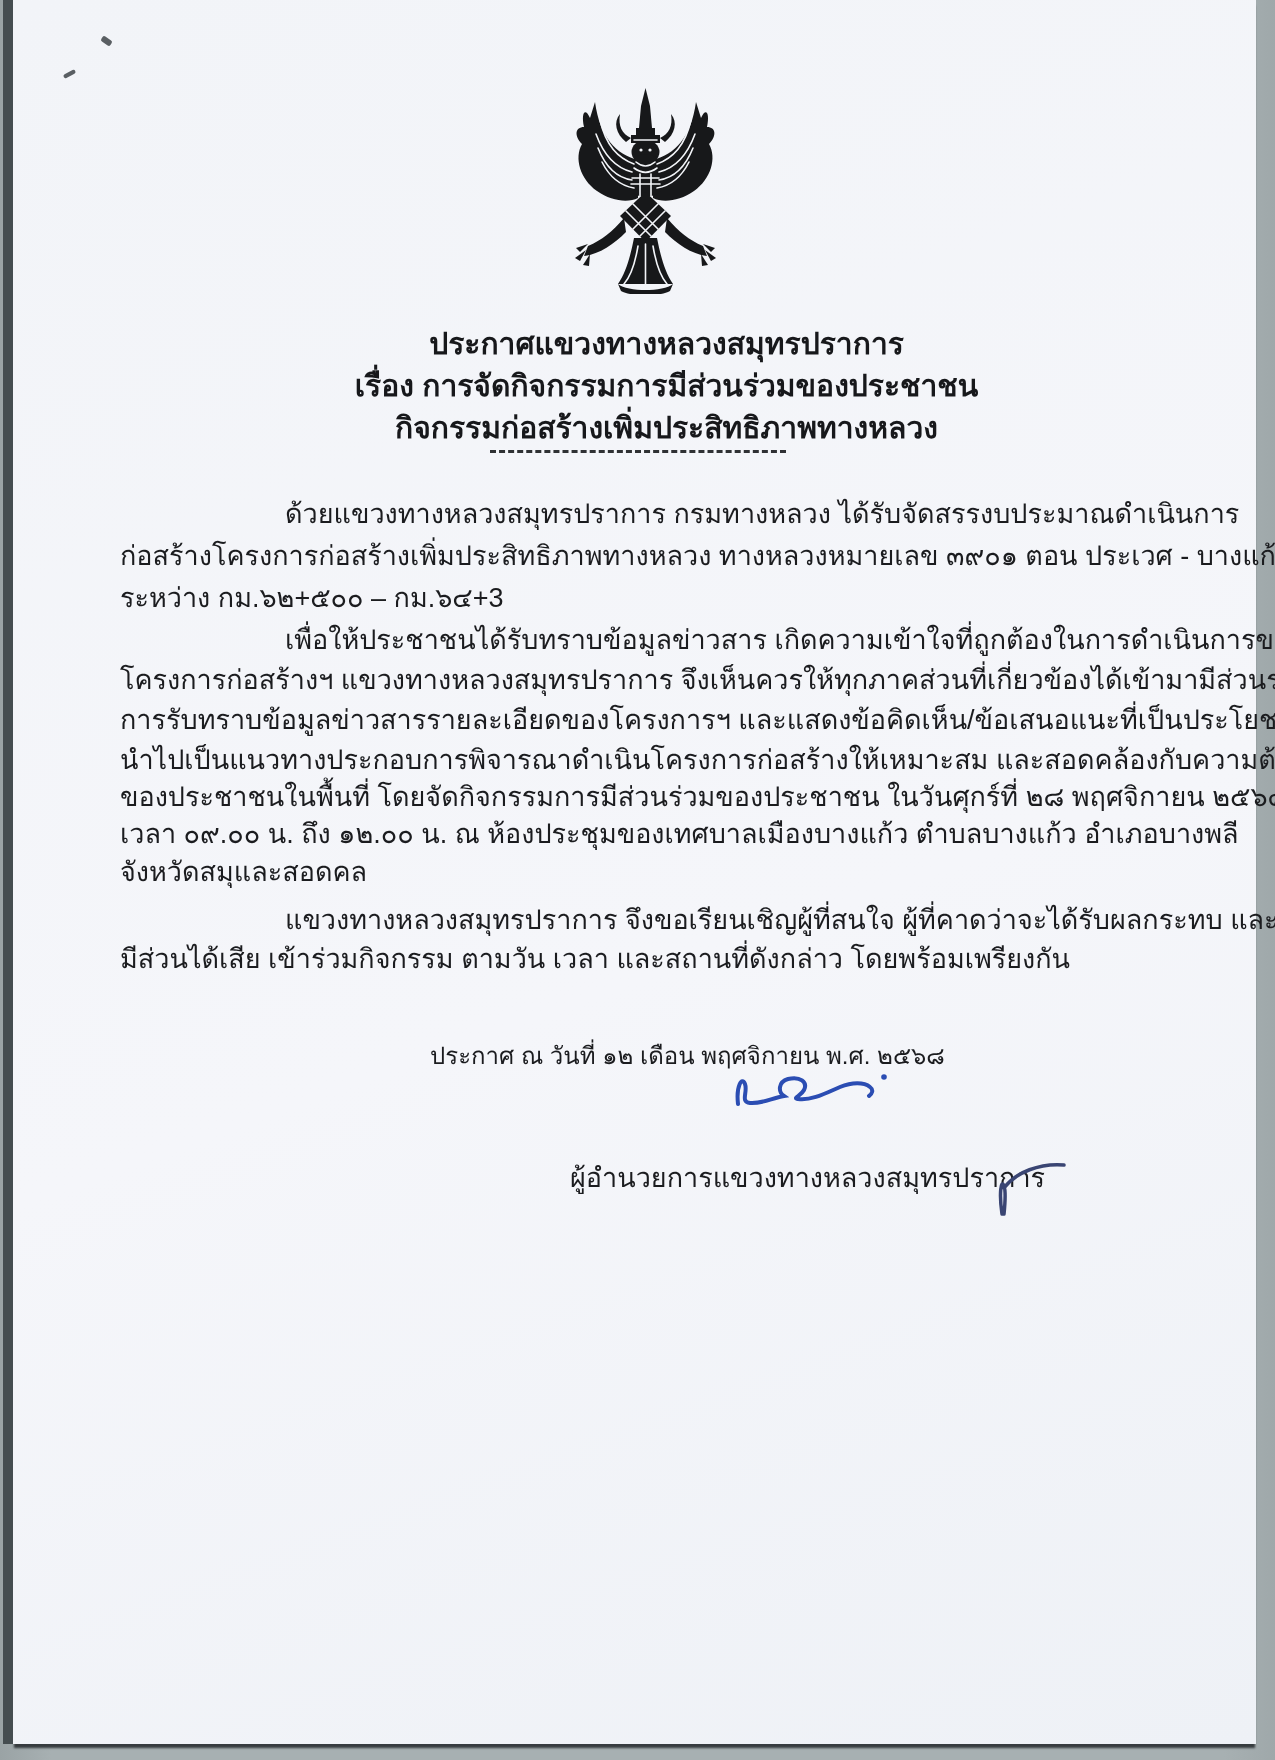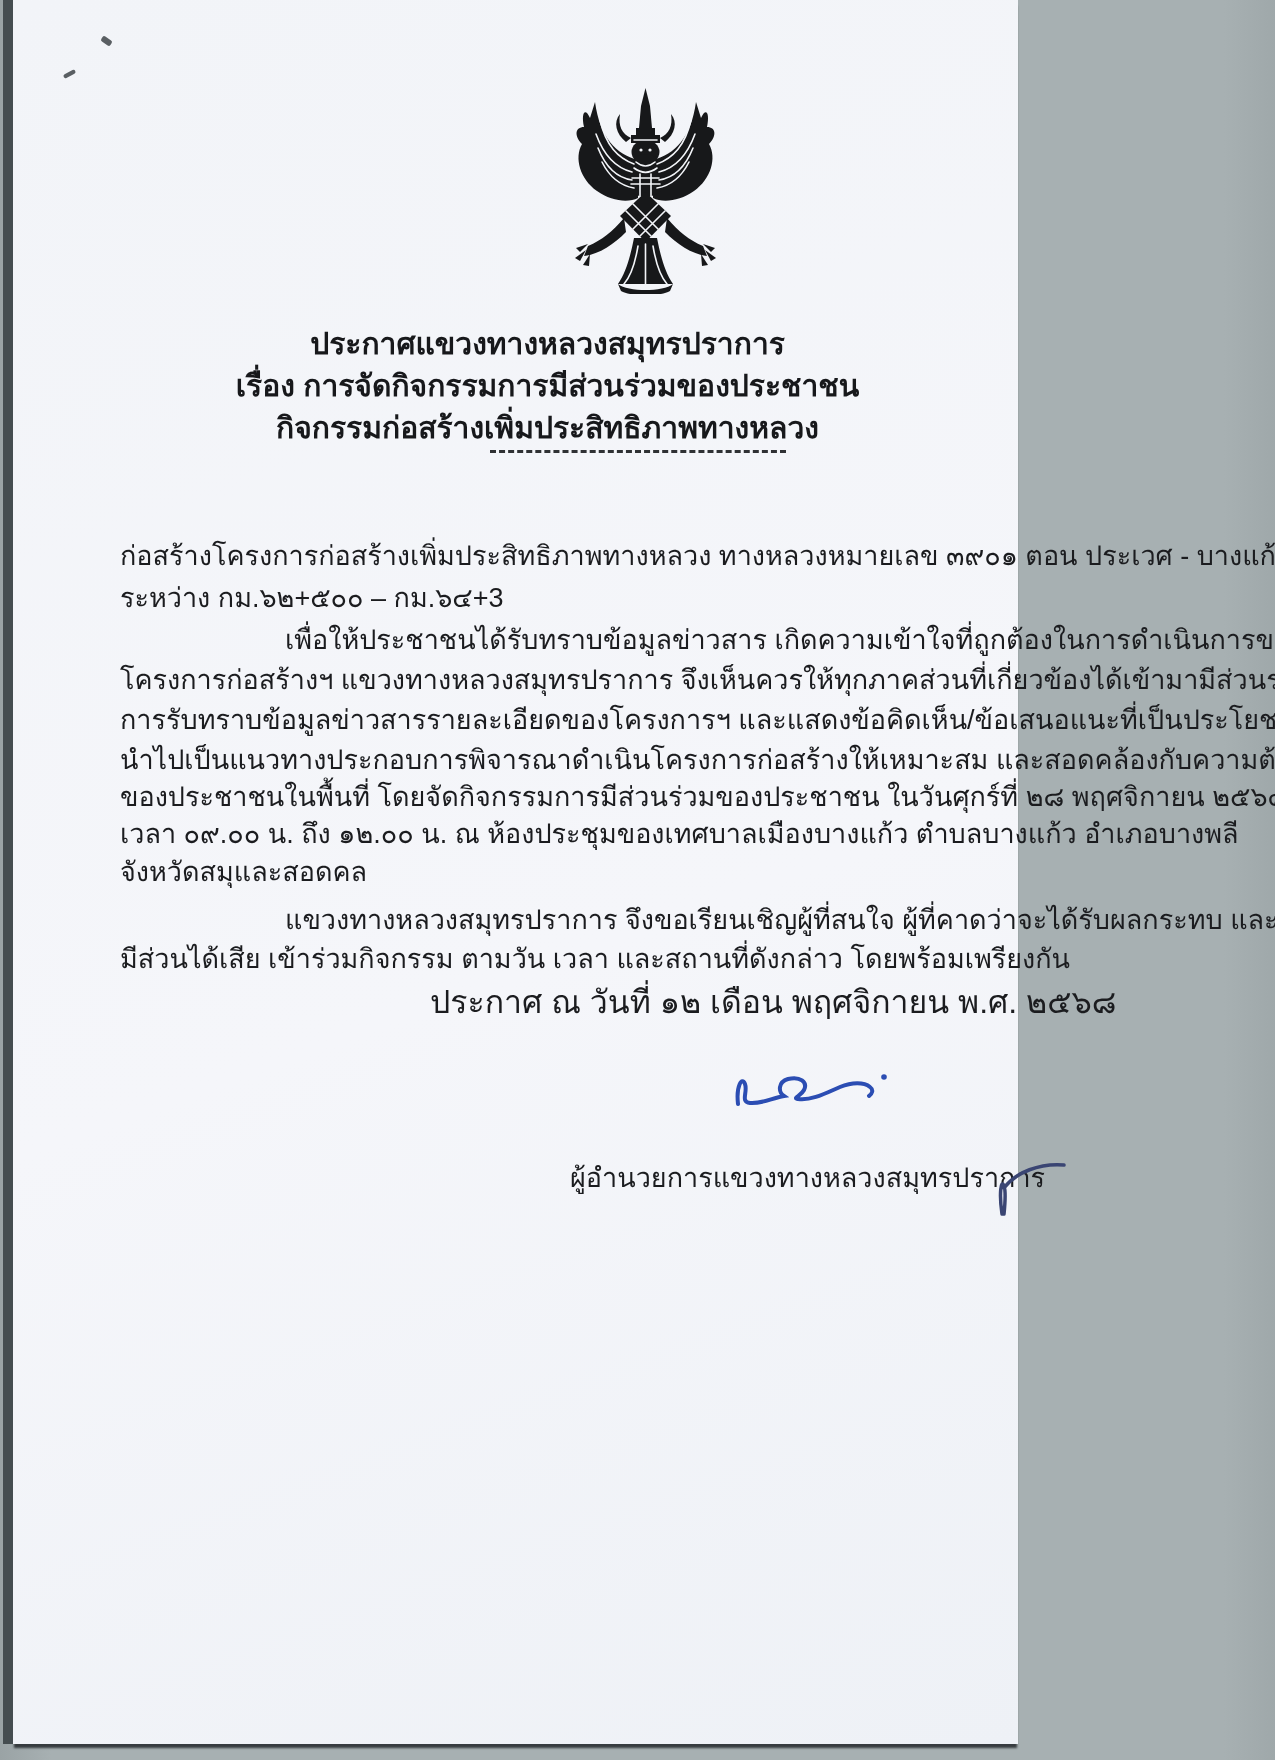--- a/index.html
+++ b/index.html
@@ -14,21 +14,21 @@
   .scan-bg {
     position: relative;
     width: 1275px;
     height: 1760px;
     background: linear-gradient(90deg, #9aa3a5 0%, #a7b0b2 4%, #a7b0b2 96%, #9fa8aa 100%);
   }
   .paper {
     position: absolute;
     left: 13px;
     top: 0;
-    width: 1005px;
+    width: 1243px;
     height: 1744px;
     background: linear-gradient(160deg, #f2f4f8 0%, #f5f6fa 55%, #eef1f6 100%);
     box-shadow: -10px 0 0 0 #454d50, 0 5px 2px -1px rgba(35,40,44,0.85);
   }
   .speck { position: absolute; background: #5a5f63; border-radius: 2px; }
   .speck.s1 { left: 88px; top: 38px; width: 11px; height: 6px; transform: rotate(35deg); }
   .speck.s2 { left: 50px; top: 72px; width: 13px; height: 4px; transform: rotate(-28deg); }
 
   .emblem {
     position: absolute;
@@ -72,22 +72,22 @@
 
   .p1l0 { top: 492px; } .p1l1 { top: 534px; } .p1l2 { top: 576px; }
   .p2l0 { top: 618px; } .p2l1 { top: 658px; } .p2l2 { top: 698px; }
   .p2l3 { top: 738px; } .p2l4 { top: 775px; } .p2l5 { top: 812px; }
   .p2l6 { top: 850px; }
   .p3l0 { top: 898px; } .p3l1 { top: 937px; }
 
   .date-line {
     position: absolute;
     left: 417px;
-    top: 976px;
-    font-size: 32px;
+    top: 1036px;
+    font-size: 24px;
     color: #1b1c1f;
     white-space: nowrap;
   }
 
   .signature-svg {
     position: absolute;
     left: 715px;
     top: 1070px;
     width: 215px;
     height: 46px;
@@ -166,20 +166,21 @@
       </g>
       <circle cx="83" cy="64" r="1.6" fill="#f3f5f9"></circle>
       <circle cx="92" cy="64" r="1.6" fill="#f3f5f9"></circle>
     </svg>
 
     <div class="title-line t1">ประกาศแขวงทางหลวงสมุทรปราการ</div>
     <div class="title-line t2">เรื่อง  การจัดกิจกรรมการมีส่วนร่วมของประชาชน</div>
     <div class="title-line t3">กิจกรรมก่อสร้างเพิ่มประสิทธิภาพทางหลวง</div>
     <div class="separator"></div>
 
+    <div class="line indent p1l0">ด้วยแขวงทางหลวงสมุทรปราการ กรมทางหลวง ได้รับจัดสรรงบประมาณดำเนินการ</div>
     <div class="line p1l1">ก่อสร้างโครงการก่อสร้างเพิ่มประสิทธิภาพทางหลวง ทางหลวงหมายเลข ๓๙๐๑ ตอน ประเวศ - บางแก้ว</div>
     <div class="line p1l2">ระหว่าง กม.๖๒+๕๐๐ – กม.๖๔+3</div>
 
     <div class="line indent p2l0">เพื่อให้ประชาชนได้รับทราบข้อมูลข่าวสาร เกิดความเข้าใจที่ถูกต้องในการดำเนินการของ</div>
     <div class="line p2l1">โครงการก่อสร้างฯ แขวงทางหลวงสมุทรปราการ จึงเห็นควรให้ทุกภาคส่วนที่เกี่ยวข้องได้เข้ามามีส่วนร่วมใน</div>
     <div class="line p2l2">การรับทราบข้อมูลข่าวสารรายละเอียดของโครงการฯ และแสดงข้อคิดเห็น/ข้อเสนอแนะที่เป็นประโยชน์ เพื่อ</div>
     <div class="line p2l3">นำไปเป็นแนวทางประกอบการพิจารณาดำเนินโครงการก่อสร้างให้เหมาะสม และสอดคล้องกับความต้องการ</div>
     <div class="line p2l4">ของประชาชนในพื้นที่ โดยจัดกิจกรรมการมีส่วนร่วมของประชาชน ในวันศุกร์ที่ ๒๘ พฤศจิกายน ๒๕๖๘</div>
     <div class="line p2l5">เวลา ๐๙.๐๐ น. ถึง ๑๒.๐๐ น. ณ ห้องประชุมของเทศบาลเมืองบางแก้ว ตำบลบางแก้ว อำเภอบางพลี</div>
     <div class="line p2l6">จังหวัดสมุและสอดคล</div>

